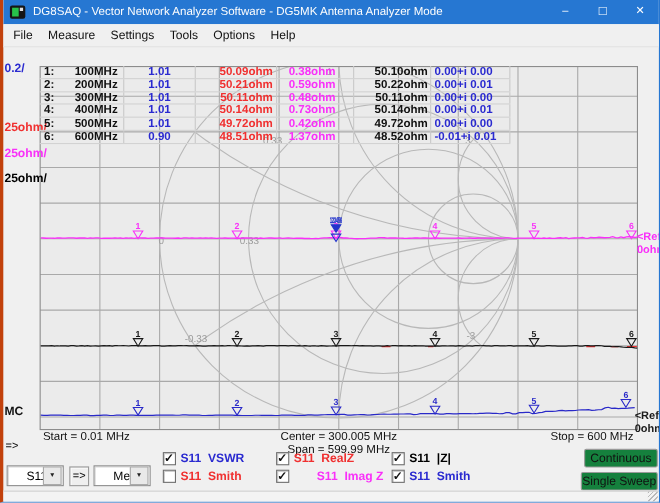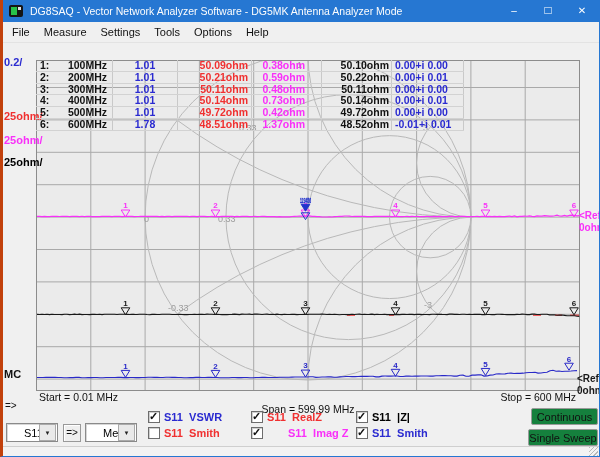--- a/index.html
+++ b/index.html
@@ -251,31 +251,32 @@
         <div class="tcell c-real">49.72ohm</div>
         <div class="tcell c-imag">0.42ohm</div>
         <div class="tcell c-z">49.72ohm</div>
         <div class="tcell c-smith">0.00+i 0.00</div>
       </div>
       <div class="trow">
         <div class="tcell c-idx">
           <span>6:</span>
           <span>600MHz</span>
         </div>
-        <div class="tcell c-vswr">1.78</div>
+        <div class="tcell c-vswr">0.90</div>
         <div class="tcell c-real">48.51ohm</div>
         <div class="tcell c-imag">1.37ohm</div>
         <div class="tcell c-z">48.52ohm</div>
         <div class="tcell c-smith">-0.01+i 0.01</div>
       </div>
     </div>
 
   <div class="mc-label">MC</div>
 
   <div class="axis-label" style="left:36px;top:391px">Start = 0.01 MHz</div>
+  <div class="axis-label" style="left:305px;top:391px;transform:translateX(-50%)">Center = 300.005 MHz</div>
   <div class="axis-label" style="left:305px;top:403px;transform:translateX(-50%)">Span = 599.99 MHz</div>
   <div class="axis-label" style="left:473px;top:391px;width:100px;text-align:right">Stop = 600 MHz</div>
 
   <div class="ref-label" style="left:576px;top:210px;color:#f930f9">
     <div>&lt;Ref4</div>
     <div>0ohm</div>
   </div>
   <div class="ref-label" style="left:574px;top:373px;color:#1a1a1a">
     <div>&lt;Ref5</div>
     <div>0ohm</div>

